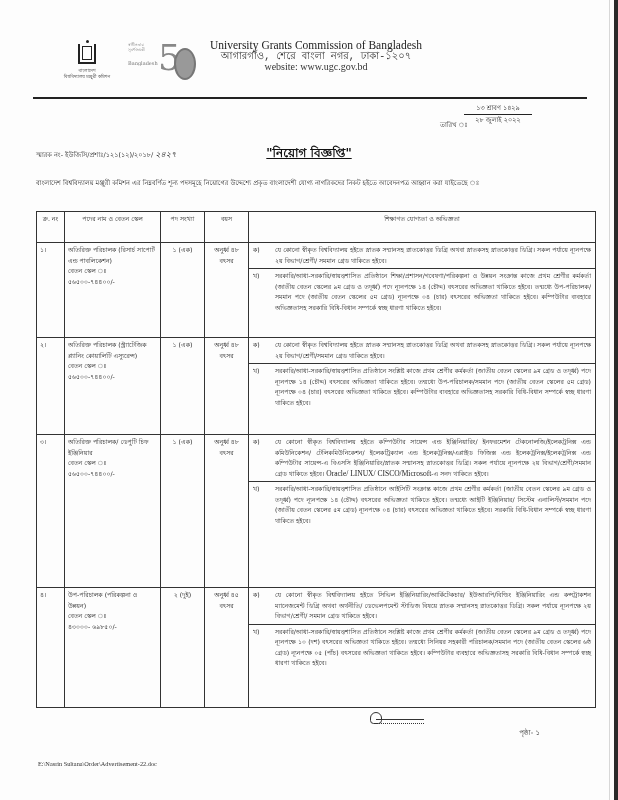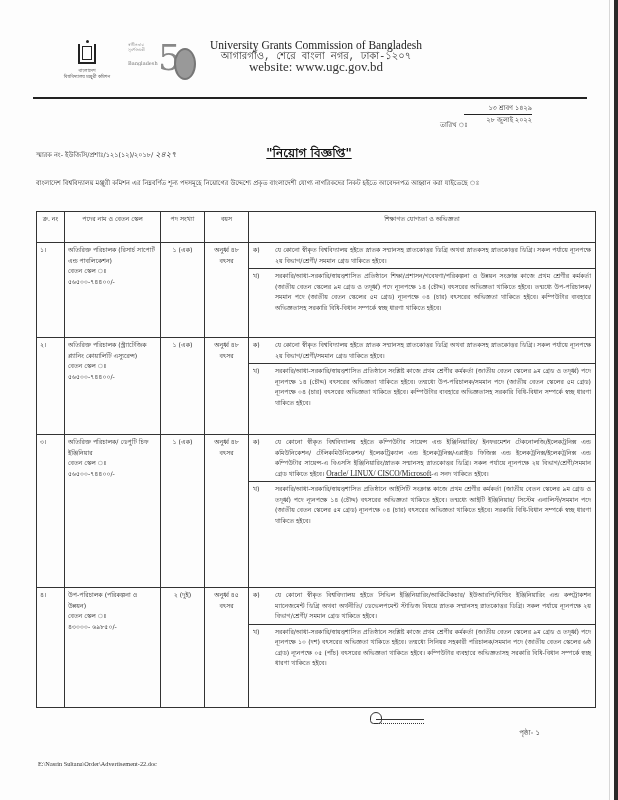--- a/index.html
+++ b/index.html
@@ -23,34 +23,34 @@
   .logo-left .t1 { margin-top: 4px; }
   .logo-50 { position: absolute; left: 128px; top: 36px; width: 70px; height: 48px; }
   .logo-50 .small { position: absolute; left: 0; top: 6px; font-size: 4px; line-height: 5px; color: #777; width: 30px; }
   .logo-50 .bd { position: absolute; left: 0; top: 24px; font-size: 5px; color: #777; }
   .logo-50 .five { position: absolute; left: 30px; top: 0; font-size: 36px; line-height: 44px; color: #888; font-family: "DejaVu Serif", serif; }
   .logo-50 .zero { position: absolute; left: 46px; top: 12px; width: 18px; height: 28px; border-radius: 50%; border: 2px solid #777; background: #999; }
   .title-block { position: absolute; left: 200px; top: 38px; width: 232px; text-align: center; }
   .title-bn { font-family: "DejaVu Sans", sans-serif; font-size: 16px; font-weight: bold; line-height: 20px; color: #111; white-space: nowrap; }
   .title-en { font-family: "Liberation Serif", serif; font-size: 11.5px; line-height: 14px; color: #222; }
   .addr { font-family: Liberation Mono, monospace; font-size: 10px; line-height: 10px; color: #333; }
-  .web { font-family: "Liberation Serif", serif; font-size: 13px; line-height: 10px; color: #333; }
+  .web { font-family: "Liberation Serif", serif; font-size: 10px; line-height: 10px; color: #333; }
   .mujib { position: absolute; left: 455px; top: 34px; width: 70px; height: 52px; }
   .mujib .face { position: absolute; left: 10px; top: 2px; width: 26px; height: 32px; border-radius: 45% 45% 40% 40%; background: #444; }
   .mujib .glasses { position: absolute; left: 14px; top: 14px; width: 18px; height: 5px; border: 1px solid #fff; border-radius: 2px; }
   .mujib .body { position: absolute; left: 2px; top: 30px; width: 34px; height: 18px; border-top: 1.5px solid #444; border-left: 1.5px solid #444; border-radius: 20px 0 0 0; }
   .mujib .badge { position: absolute; left: 34px; top: 26px; font-family: "DejaVu Sans", sans-serif; font-size: 6px; font-weight: bold; background: #111; color: #fff; padding: 1px 2px; }
   .mujib .hundred { position: absolute; left: 52px; top: 25px; font-family: "Liberation Sans", sans-serif; font-size: 9px; color: #666; }
   .rule { position: absolute; left: 33px; top: 97px; width: 554px; height: 2px; background: #222; }
 
   .ref { position: absolute; left: 36px; top: 108px; font-family: "DejaVu Sans", sans-serif; font-size: 6.5px; color: #222; white-space: nowrap; margin-top: 40px; }
   .ref .hand { font-size: 8px; font-style: italic; }
   .date-block { position: absolute; left: 440px; top: 104px; font-family: "DejaVu Sans", sans-serif; font-size: 6.5px; color: #222; }
   .date-block .lbl { position: absolute; left: 0; top: 16px; white-space: nowrap; }
-  .date-block .frac { position: absolute; left: 24px; top: 0; text-align: right; width: 68px; }
+  .date-block .frac { position: absolute; left: 24px; top: 0; text-align: center; width: 68px; }
   .date-block .frac .top { border-bottom: 1px solid #222; padding-bottom: 1px; line-height: 9px; }
   .date-block .frac .bot { line-height: 10px; }
 
   .notice-title { position: absolute; left: 0; width: 618px; top: 142px; text-align: center; }
   .notice-title span { font-family: "DejaVu Sans", sans-serif; font-size: 12px; font-weight: bold; text-decoration: underline; color: #111; }
 
   .intro { position: absolute; left: 36px; top: 178px; width: 552px; font-family: "DejaVu Sans", sans-serif; font-size: 6.5px; line-height: 11px; color: #222; }
 
   
   table.jobs { position: absolute; left: 36px; top: 211px; width: 560px; border-collapse: collapse; font-family: "DejaVu Sans", sans-serif; font-size: 6.2px; color: #222; }
@@ -61,21 +61,21 @@
   table.jobs col.c3 { width: 44px; }
   table.jobs col.c4 { width: 44px; }
   .sl { text-align: left; }
   .post { line-height: 10.5px; }
   .count, .age { text-align: center; line-height: 10.5px; }
   td.qual { padding: 0 !important; }
   .q { display: flex; border-bottom: 1px solid #333; }
   .q:last-child { border-bottom: none; }
   .q .k { width: 20px; flex: none; padding: 2px 0 0 4px; line-height: 10.5px; }
   .q .txt { flex: 1; padding: 2px 4px 2px 2px; line-height: 10.5px; text-align: justify; }
-  .en { font-family: "Liberation Serif", serif; font-size: 7.5px; text-decoration: underline; }
+  .en { font-family: "Liberation Serif", serif; font-size: 7.5px; }
 
   .signature { position: absolute; left: 370px; top: 712px; width: 56px; height: 12px; }
   .signature .loop { position: absolute; left: 0; top: 0; width: 10px; height: 10px; border: 1.5px solid #333; border-radius: 50% 50% 30% 30%; }
   .signature .line { position: absolute; left: 6px; top: 7px; width: 48px; height: 3px; border-top: 1.5px solid #333; border-bottom: 1px dotted #333; }
   .page-no { position: absolute; left: 0; width: 540px; top: 727px; text-align: right; font-family: "DejaVu Sans", sans-serif; font-size: 7px; color: #222; }
   .file-path { position: absolute; left: 38px; top: 760px; font-family: "Liberation Serif", serif; font-size: 6.3px; color: #333; }
 </style>
 </head>
 <body>
 

